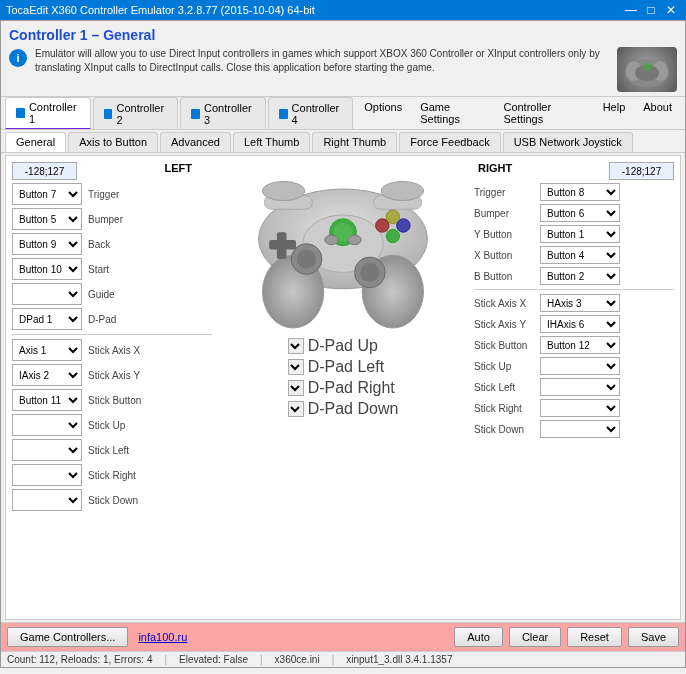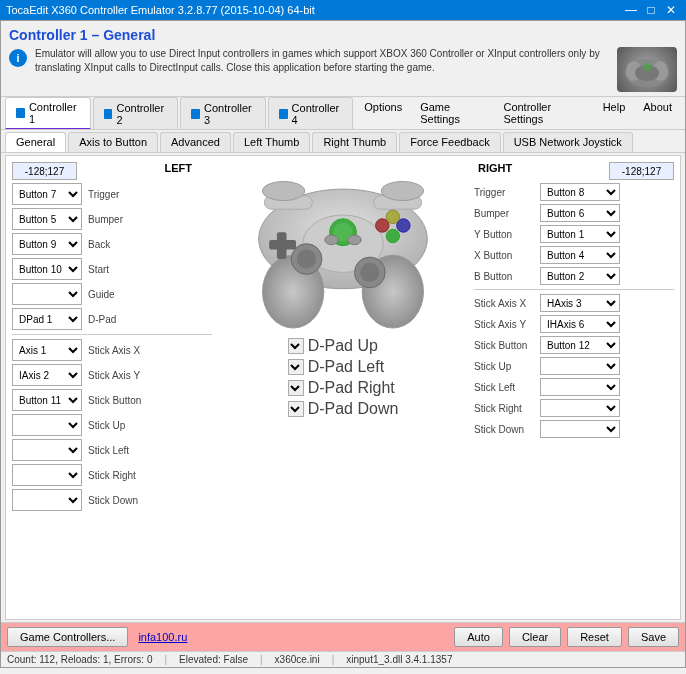--- a/index.html
+++ b/index.html
@@ -561,21 +561,21 @@
     <button class="bottom-btn">Game Controllers...</button>
     <a class="bottom-link">infa100.ru</a>
     <div class="spacer"></div>
     <button class="bottom-btn">Auto</button>
     <button class="bottom-btn">Clear</button>
     <button class="bottom-btn">Reset</button>
     <button class="bottom-btn">Save</button>
   </div>
 
   <div class="status-bar">
-    <span>Count: 112, Reloads: 1, Errors: 0</span>
+    <span>Count: 112, Reloads: 1, Errors: 4</span>
     <span class="status-divider">|</span>
     <span>Elevated: False</span>
     <span class="status-divider">|</span>
     <span>x360ce.ini</span>
     <span class="status-divider">|</span>
     <span>xinput1_3.dll 3.4.1.1357</span>
   </div>
 
 </div>
 

